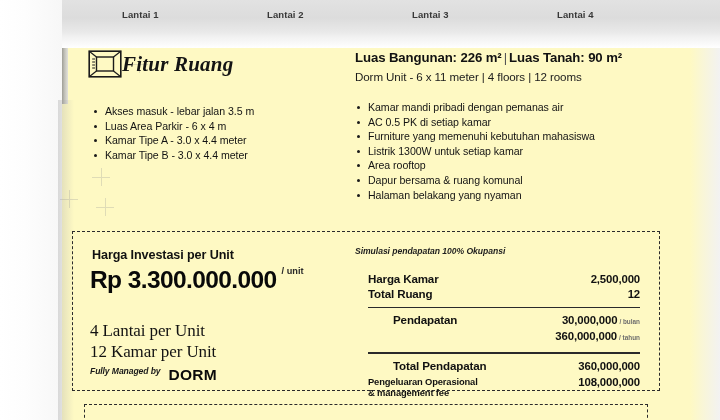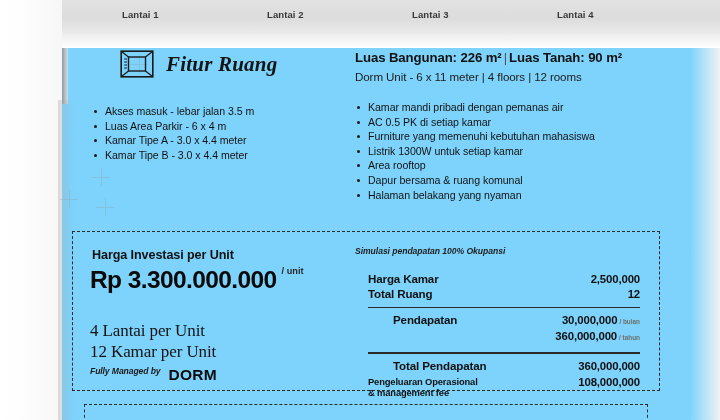--- a/index.html
+++ b/index.html
@@ -14,21 +14,21 @@
     font-family: "Liberation Sans", sans-serif;
     color: #111111;
     position: relative;
   }
 
   #page {
     position: absolute;
     inset: 0;
     width: 720px;
     height: 420px;
-    background: #7dd3fc;
+    background: #fef9c3;
     overflow: hidden;
   }
 
   
   .paper-left-edge {
     position: absolute;
     left: 0; top: 0;
     width: 62px; height: 420px;
     background: linear-gradient(90deg, #ffffff 0%, #fdfdfd 40%, #f7f7f7 100%);
   }
@@ -94,22 +94,21 @@
   }
   .crosshair::before { left: 0; top: 8.5px; width: 18px; height: 1px; }
   .crosshair::after  { left: 8.5px; top: 0; width: 1px; height: 18px; }
 
   
   .fitur-head {
     position: absolute;
     left: 88px; top: 50px;
     display: flex;
     align-items: center;
-    gap: 12px;
-    margin-left: 32px;
+    gap: 0;
   }
   .room-icon { width: 34px; height: 28px; display: block; }
   .fitur-title {
     font-family: "Liberation Serif", serif;
     font-style: italic;
     font-size: 21px;
     font-weight: 700;
     color: #141414;
     letter-spacing: .2px;
   }

